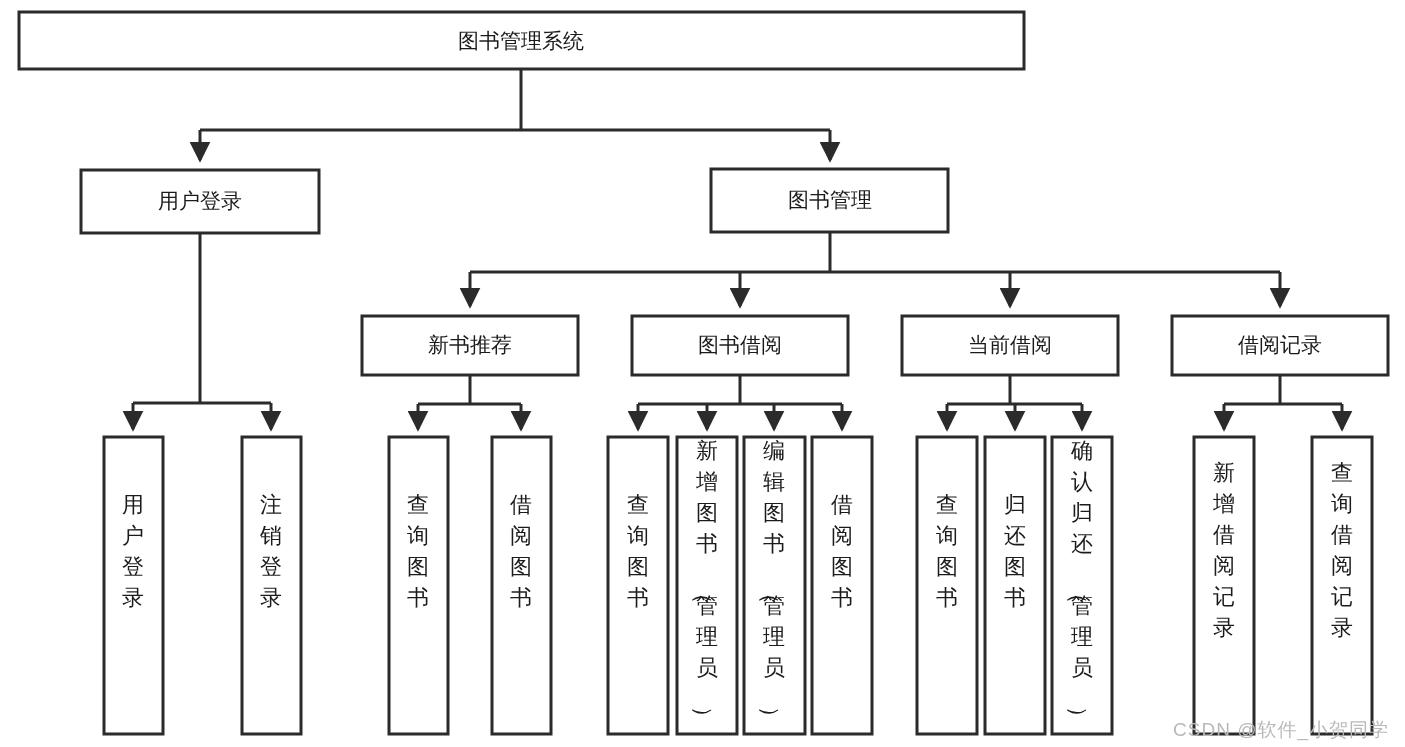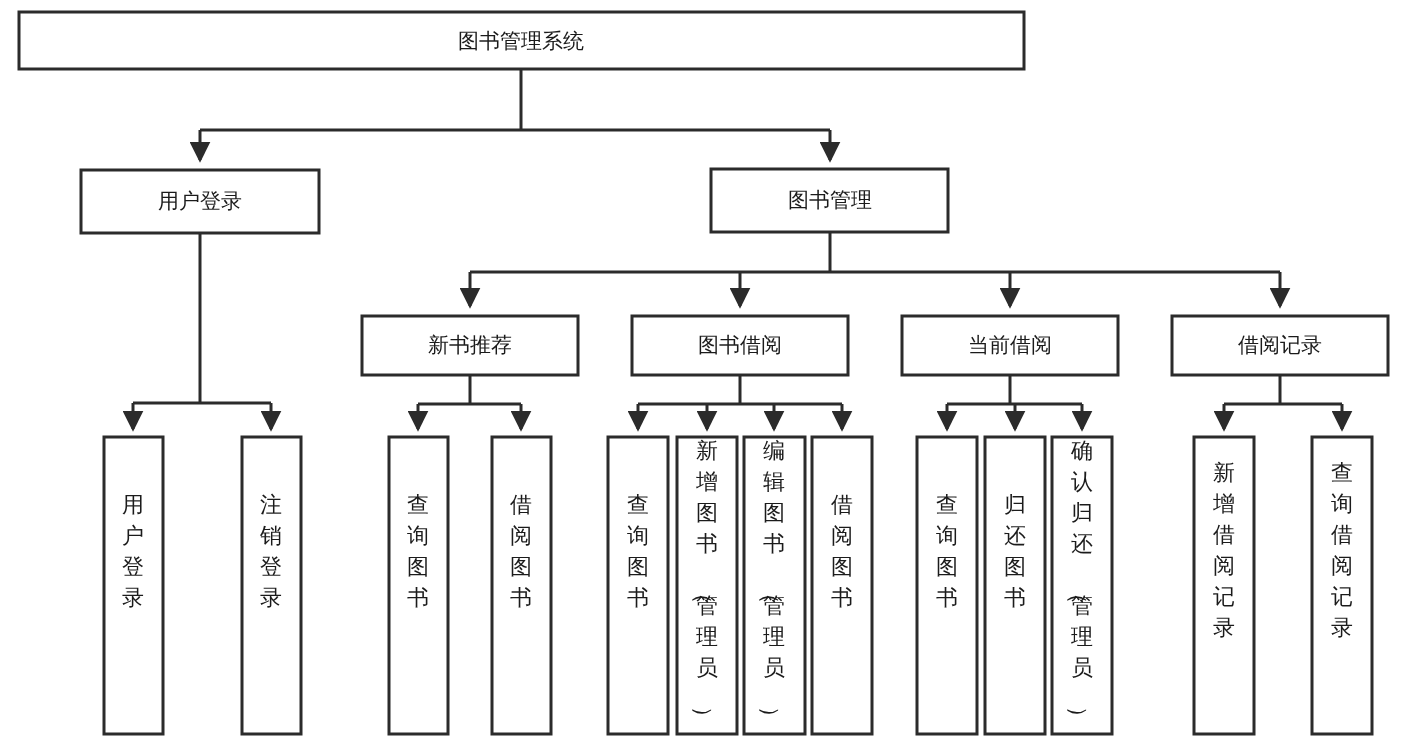--- a/index.html
+++ b/index.html
@@ -191,14 +191,15 @@
       <rect class="node-rect" x="1194" y="437" width="60" height="297"></rect>
       <text class="node-label-v" x="1224" y="480"><tspan x="1224" dy="0">新</tspan><tspan x="1224" dy="31">增</tspan><tspan x="1224" dy="31">借</tspan><tspan x="1224" dy="31">阅</tspan><tspan x="1224" dy="31">记</tspan><tspan x="1224" dy="31">录</tspan></text>
     </g>
     <g>
       <rect class="node-rect" x="1312" y="437" width="60" height="297"></rect>
       <text class="node-label-v" x="1342" y="480"><tspan x="1342" dy="0">查</tspan><tspan x="1342" dy="31">询</tspan><tspan x="1342" dy="31">借</tspan><tspan x="1342" dy="31">阅</tspan><tspan x="1342" dy="31">记</tspan><tspan x="1342" dy="31">录</tspan></text>
     </g>
 
   </svg>
 
+  <div class="watermark">CSDN @软件_小贺同学</div>
 
 </div>
 
 </body></html>

